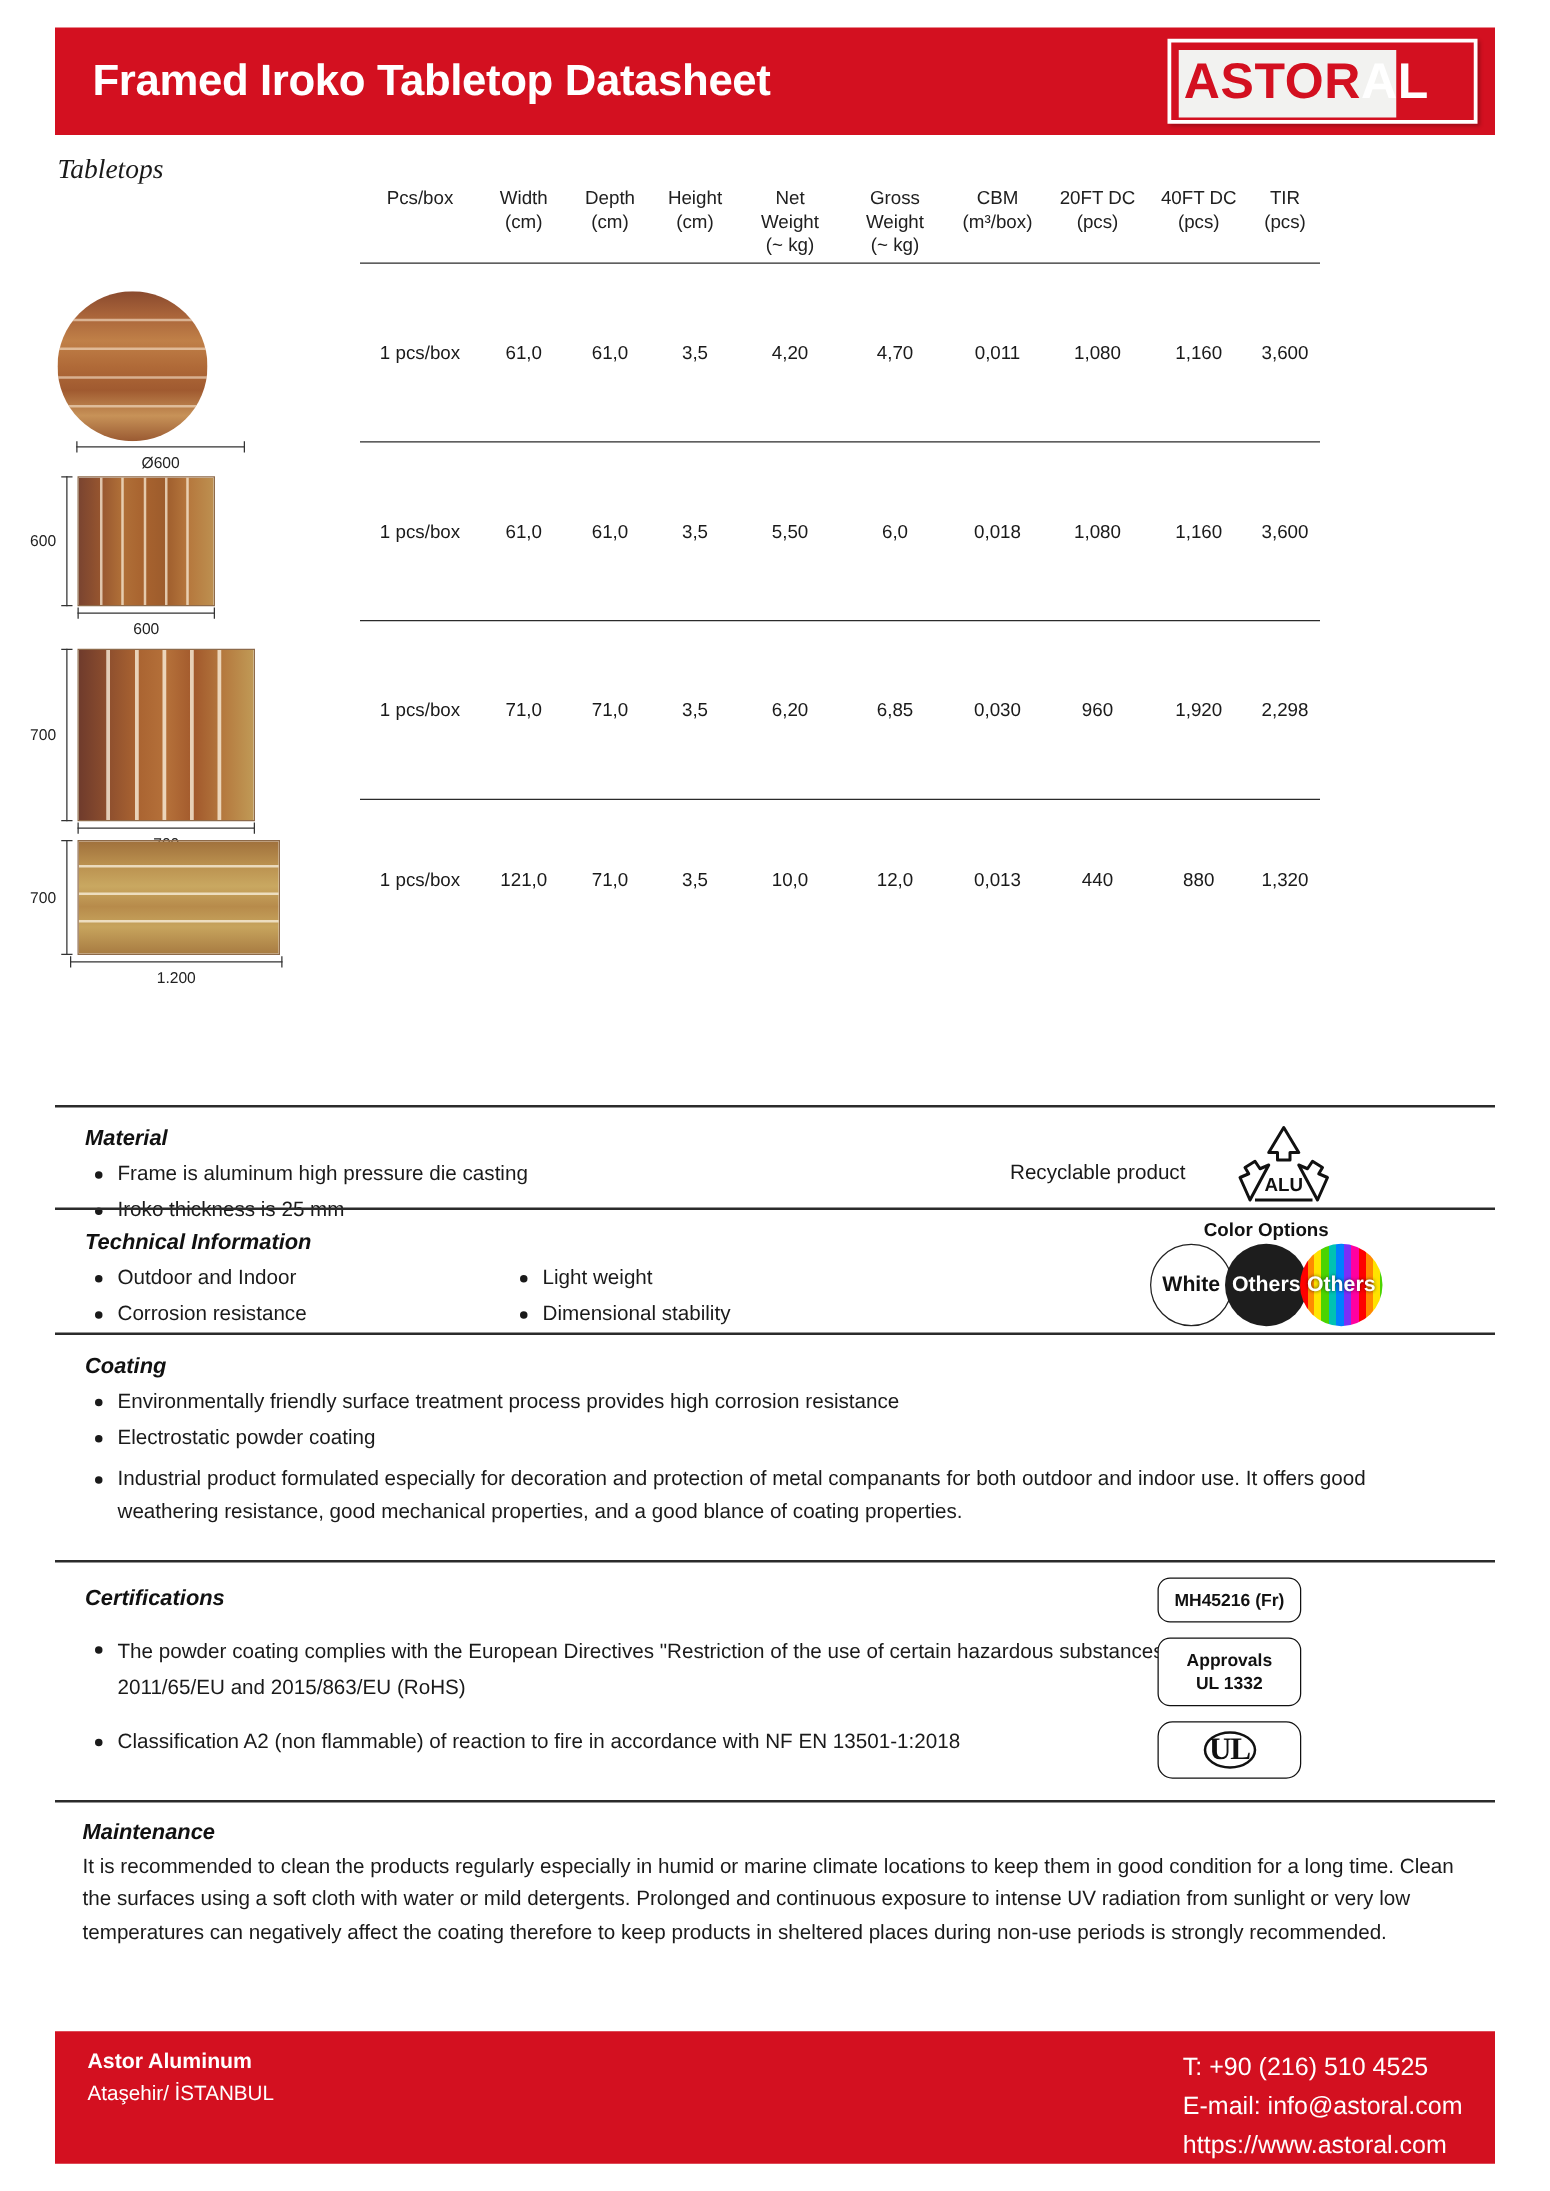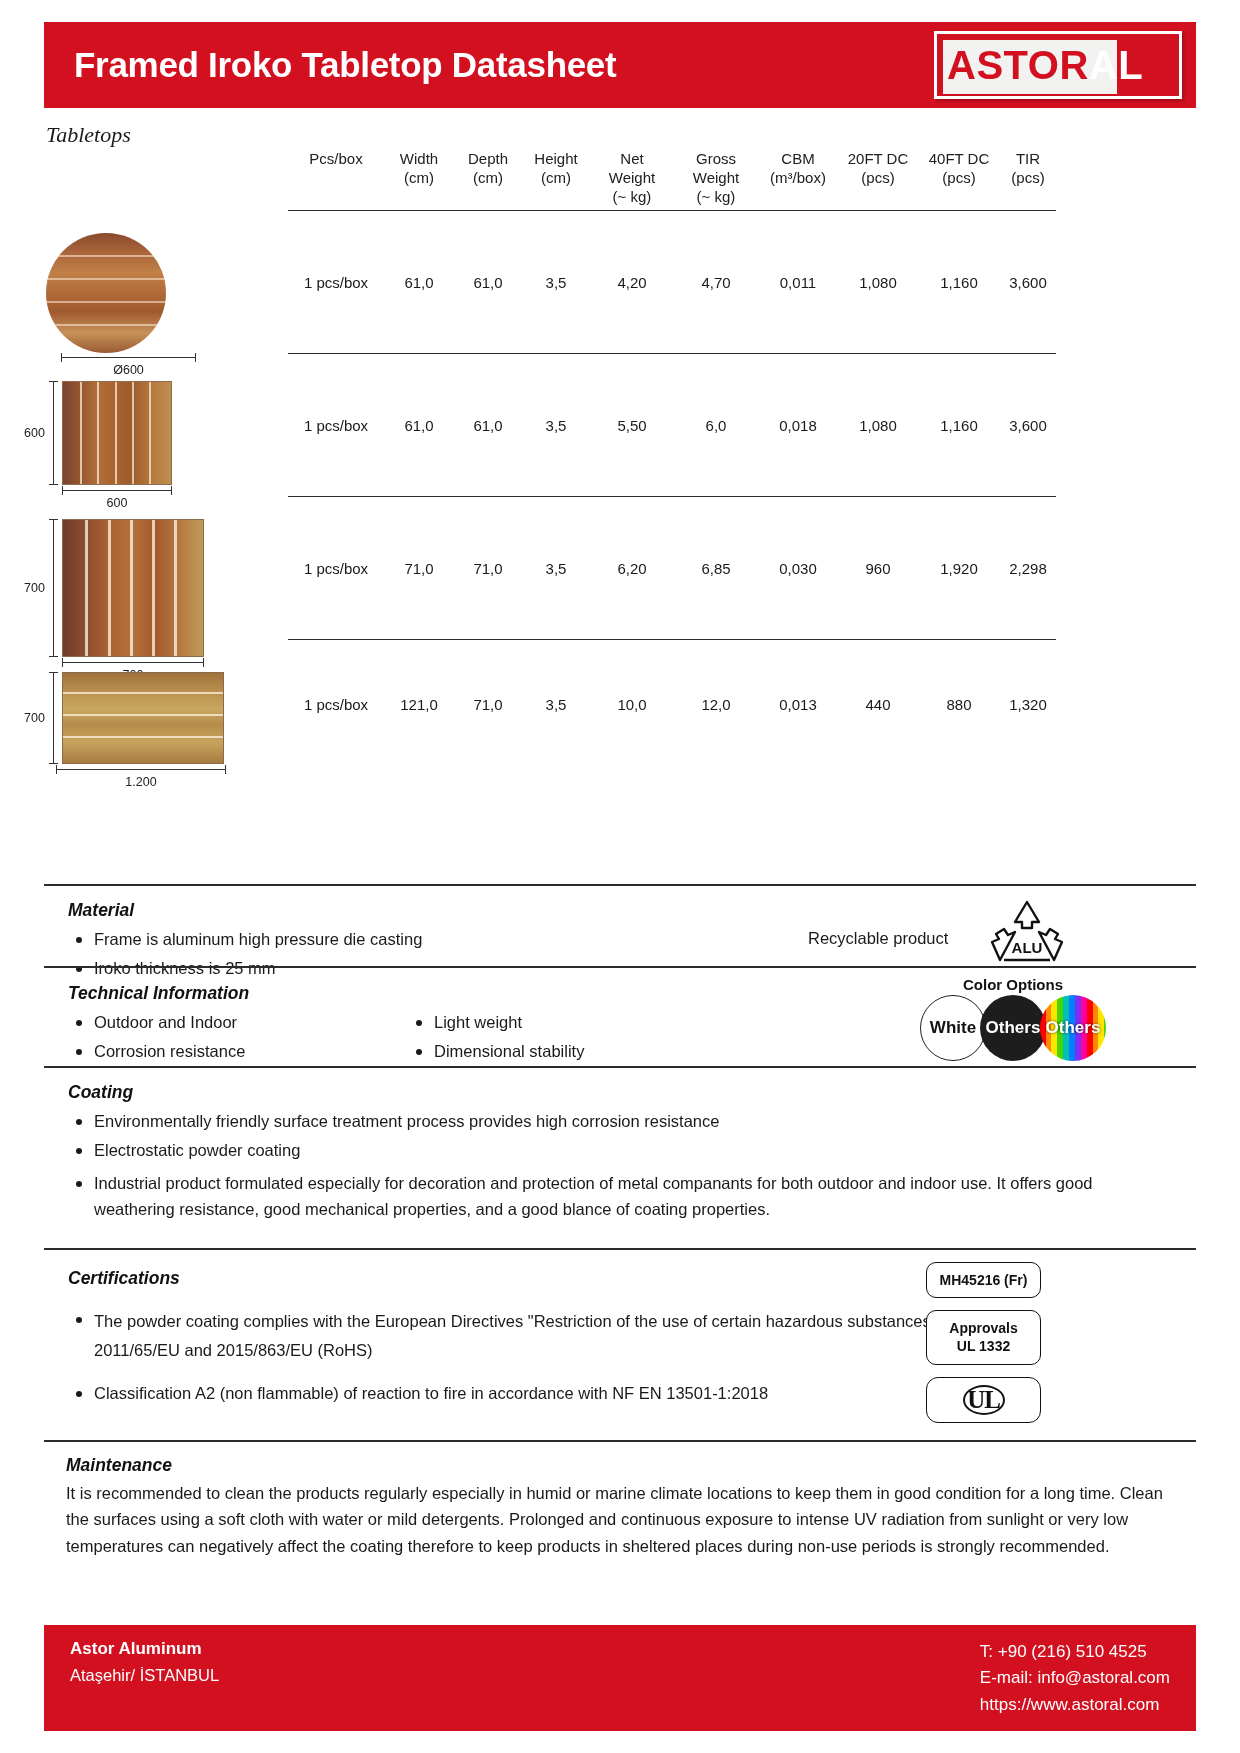--- a/index.html
+++ b/index.html
@@ -242,21 +242,21 @@
     position: absolute; left: 44px; top: 1625px;
     width: 1152px; height: 106px;
     background: #d31020;
     color: #ffffff;
     display: flex; justify-content: space-between;
     padding: 14px 26px 0 26px;
   }
   .footer .left .f-name { font-size: 17px; font-weight: bold; margin-bottom: 4px; }
   .footer .left .f-line { font-size: 16.5px; line-height: 1.5; }
   .footer .right { text-align: left; }
-  .footer .right .f-line { font-size: 17px; line-height: 1.55; }
+  .footer .right .f-line { font-size: 20px; line-height: 1.55; }
 </style>
 </head>
 <body>
 
 <div class="page">
 
   <div class="header">
     <div class="header-title">Framed Iroko Tabletop Datasheet</div>
     <div class="logo-box">
       <div class="logo-white-plate"></div>

